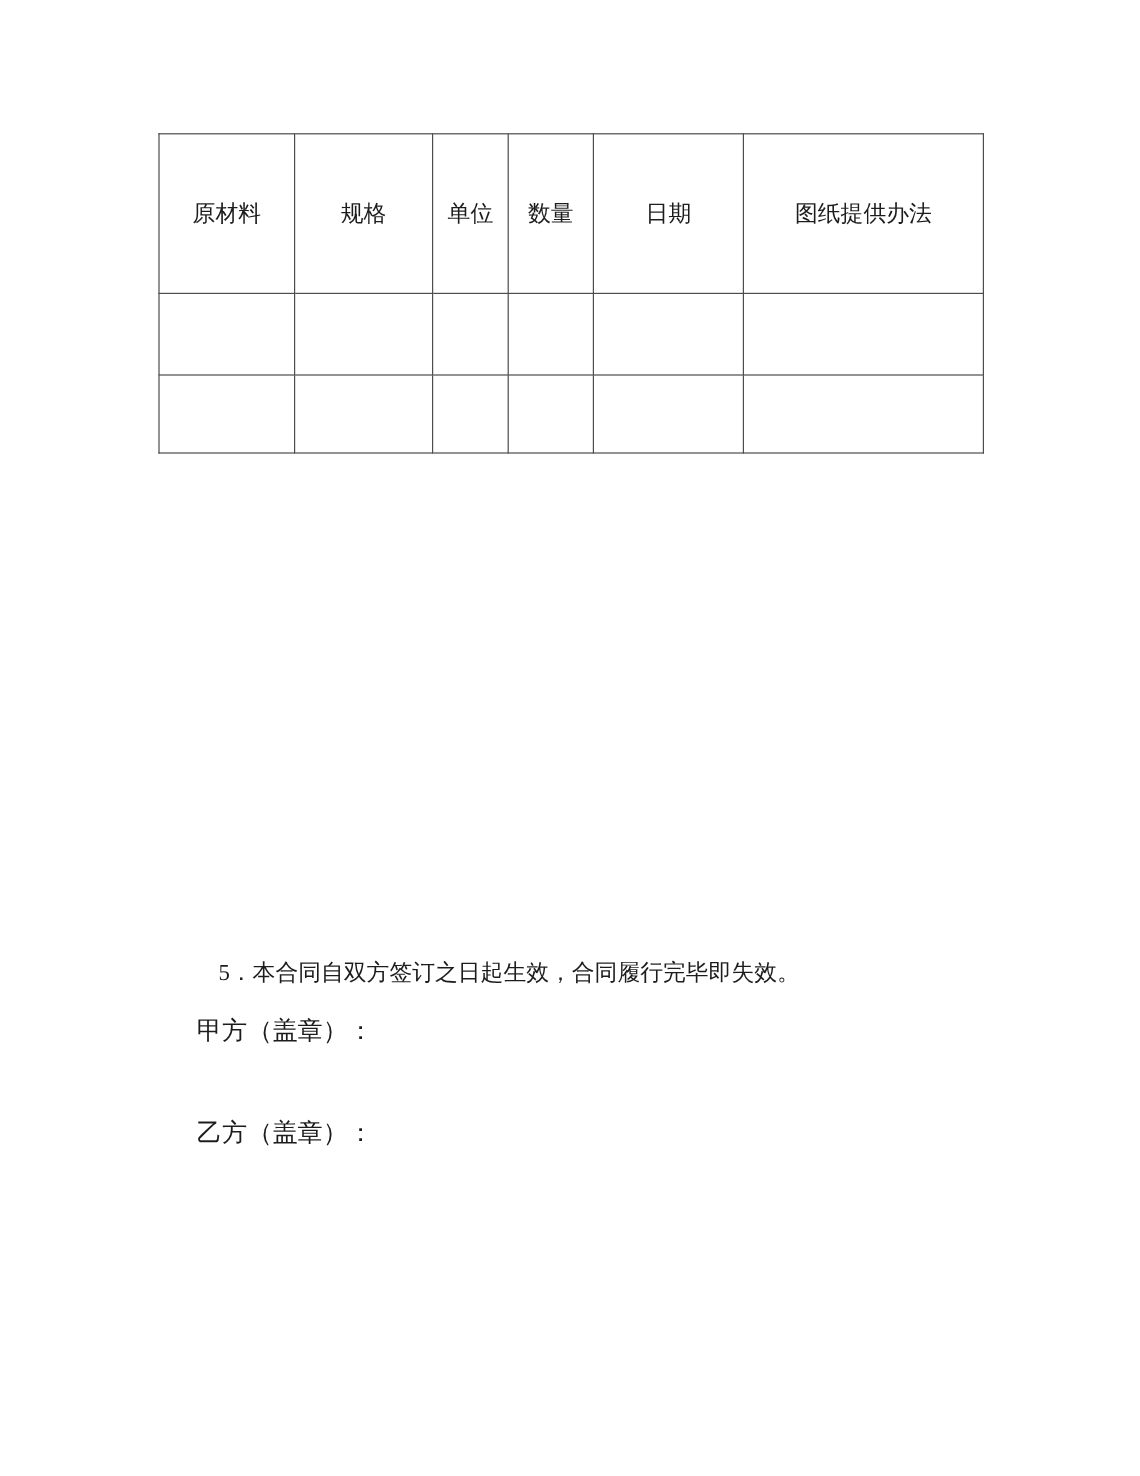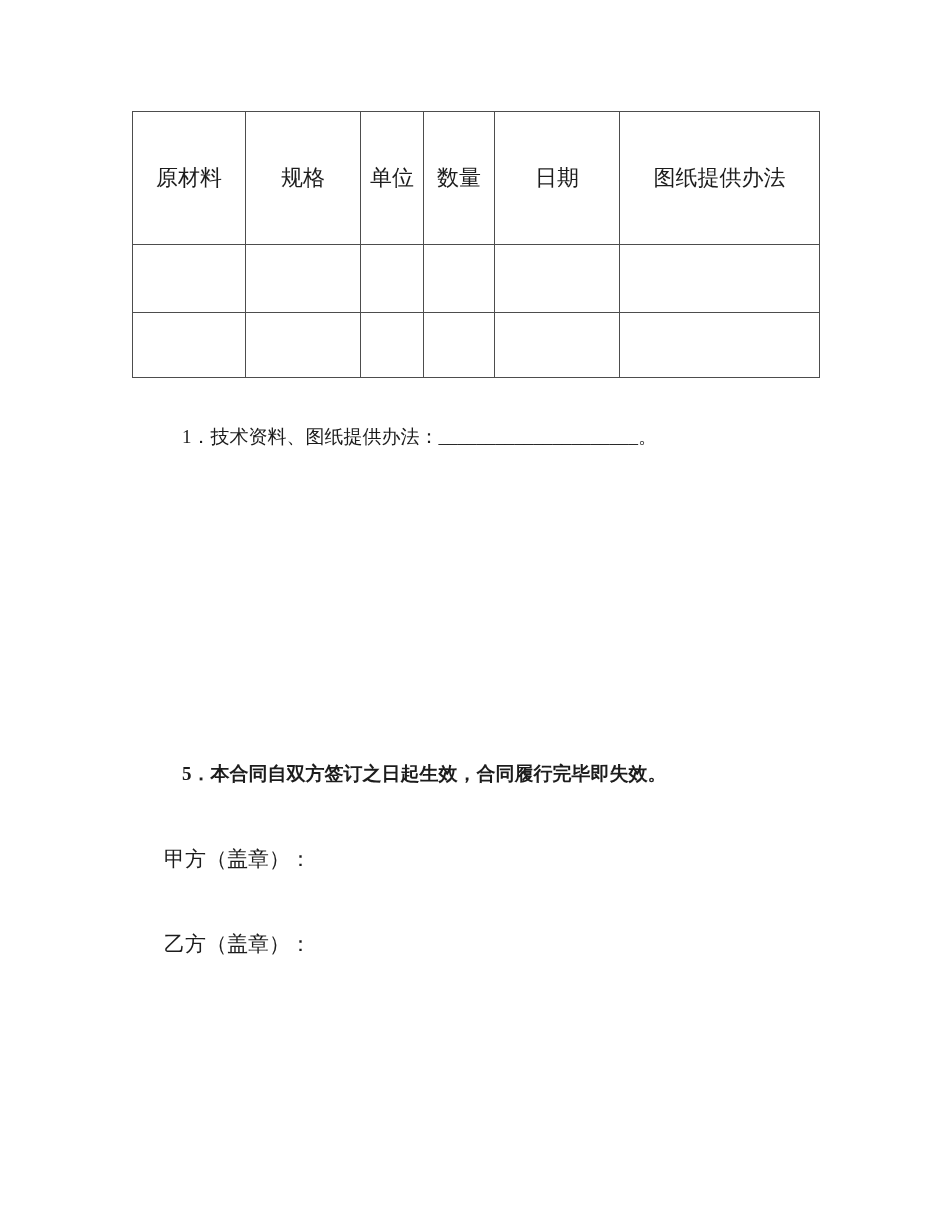--- a/index.html
+++ b/index.html
@@ -20,21 +20,21 @@
     width: 687px;
     border-collapse: collapse;
     table-layout: fixed;
   }
   table.materials th,
   table.materials td {
     border: 1px solid #4d4d4d;
     font-weight: normal;
     text-align: center;
     vertical-align: middle;
-    font-size: 22px;
+    font-size: 19px;
     color: #1c1c1c;
     overflow: hidden;
   }
   tr.header-row   { height: 133px; }
   tr.data-row-1   { height: 68px; }
   tr.data-row-2   { height: 65px; }
   .clause {
     position: absolute;
     left: 182px;
     font-size: 19px;
@@ -46,21 +46,21 @@
     position: absolute;
     left: 164px;
     font-size: 21px;
     line-height: 27px;
     white-space: nowrap;
   }
   #c1 { top: 424px; }
   #c2 { top: 508px; }
   #c3 { top: 593px; }
   #c4 { top: 677px; }
-  #c5 { top: 761px; font-weight: bold; }
+  #c5 { top: 799px; }
   #sig-a { top: 846px; }
   #sig-b { top: 931px; }
 </style>
 </head>
 <body>
 
 <div class="page">
 
   <table class="materials">
     <colgroup>
@@ -94,21 +94,20 @@
         <td></td>
         <td></td>
         <td></td>
         <td></td>
         <td></td>
         <td></td>
       </tr>
     </tbody>
   </table>
 
-  <p class="clause" id="c1"><span>1．</span><span>技术资料、图纸提供办法：</span><span class="blank">_____________________</span><span>。</span></p>
 
 
 
 
   <p class="clause" id="c5"><span>5．</span><span>本合同自双方签订之日起生效，合同履行完毕即失效。</span></p>
 
   <p class="signature" id="sig-a"><span>甲方（盖章）：</span></p>
 
   <p class="signature" id="sig-b"><span>乙方（盖章）：</span></p>
 

